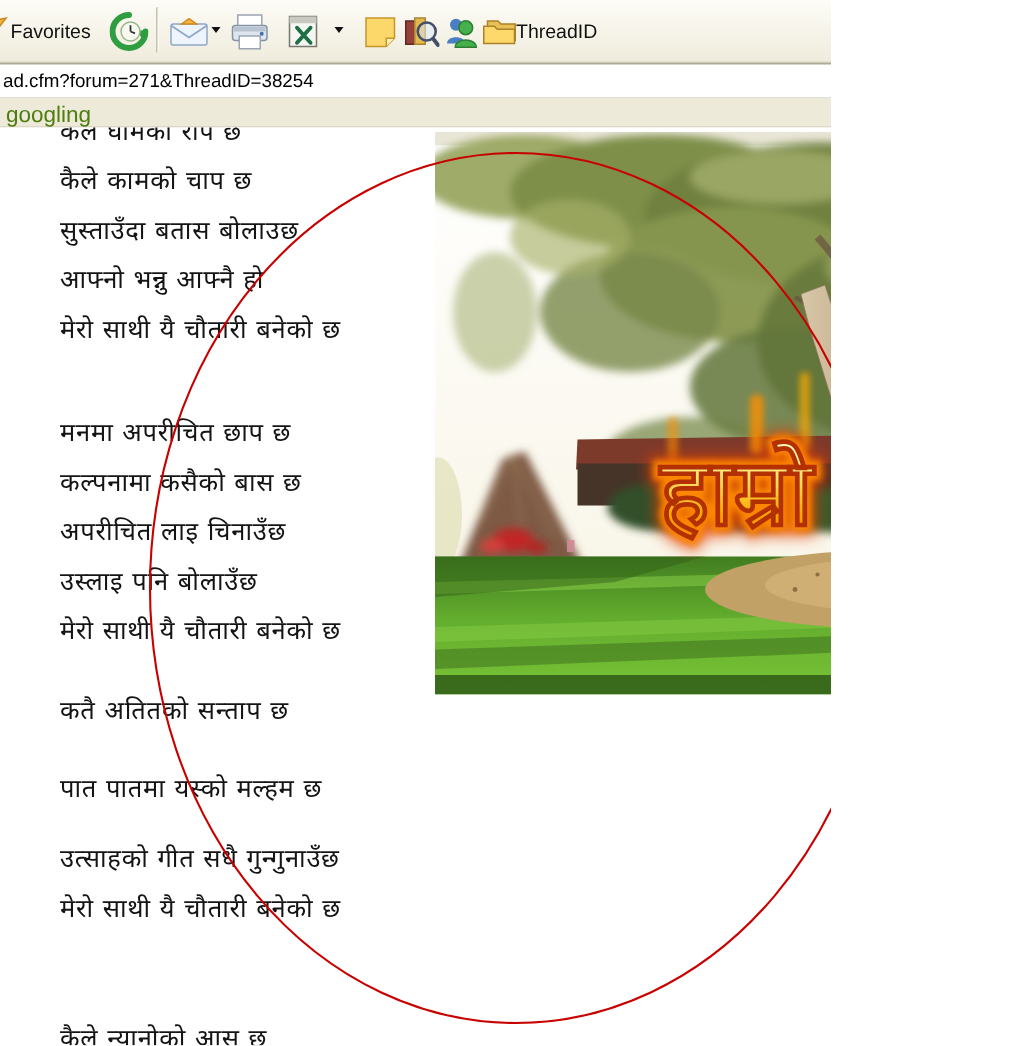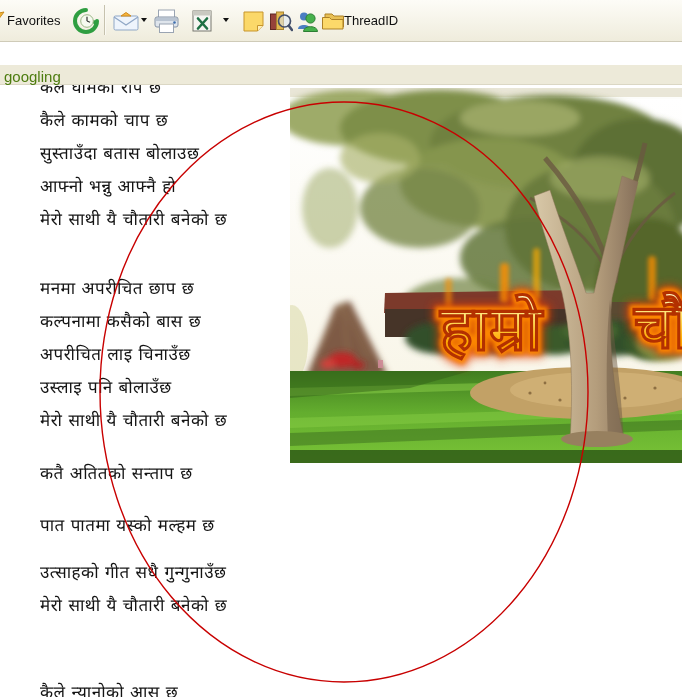--- a/index.html
+++ b/index.html
@@ -1,16 +1,16 @@
 <!DOCTYPE html>
 <html><head>
 <meta charset="utf-8">
 <style>
   html,body{margin:0;padding:0;background:#fff;}
-  #screen{position:relative;width:682px;height:697px;overflow:hidden;
+  #screen{position:relative;width:554px;height:697px;overflow:hidden;
           font-family:"Liberation Sans",sans-serif;background:#fff;}
 
   
   .toolbar{position:absolute;left:0;top:0;width:682px;height:41px;
            background:linear-gradient(#fdfcf7,#efecdc);
            border-bottom:1px solid #cfcbb8;}
   .tb-label{position:absolute;top:13px;font-size:13px;color:#111;}
   .tb-btn{position:absolute;top:6px;width:30px;height:30px;display:flex;
           align-items:center;justify-content:center;}
   .tb-sep{position:absolute;left:104px;top:5px;width:1px;height:30px;
@@ -121,20 +121,23 @@
 
     <div class="tb-btn" style="left:318px">
       <svg width="25" height="21" viewBox="0 0 25 21">
         <path d="M4 3 h7 l2 2 h9.5 v11 h-18.5 z" fill="#e8c055" stroke="#ad8127"></path>
         <path d="M1.5 6.5 h7 l2 2 h11.5 v9.5 h-20.5 z" fill="#fcd96a" stroke="#ad8127"></path>
       </svg>
     </div>
     <span class="tb-label" style="left:344px">ThreadID</span>
   </div>
 
+  <div class="address-bar">
+    <span>ad.cfm?forum=271&amp;ThreadID=38254</span>
+  </div>
 
   <div class="google-bar">
     <span>googling</span>
   </div>
 
   <div class="content">
 
     <div class="poem-line" style="top:-10px">कैले घामको राप छ</div>
     <div class="poem-line" style="top:56px">सुस्ताउँदा बतास बोलाउछ</div>
     <div class="poem-line" style="top:23px">कैले कामको चाप छ</div>

